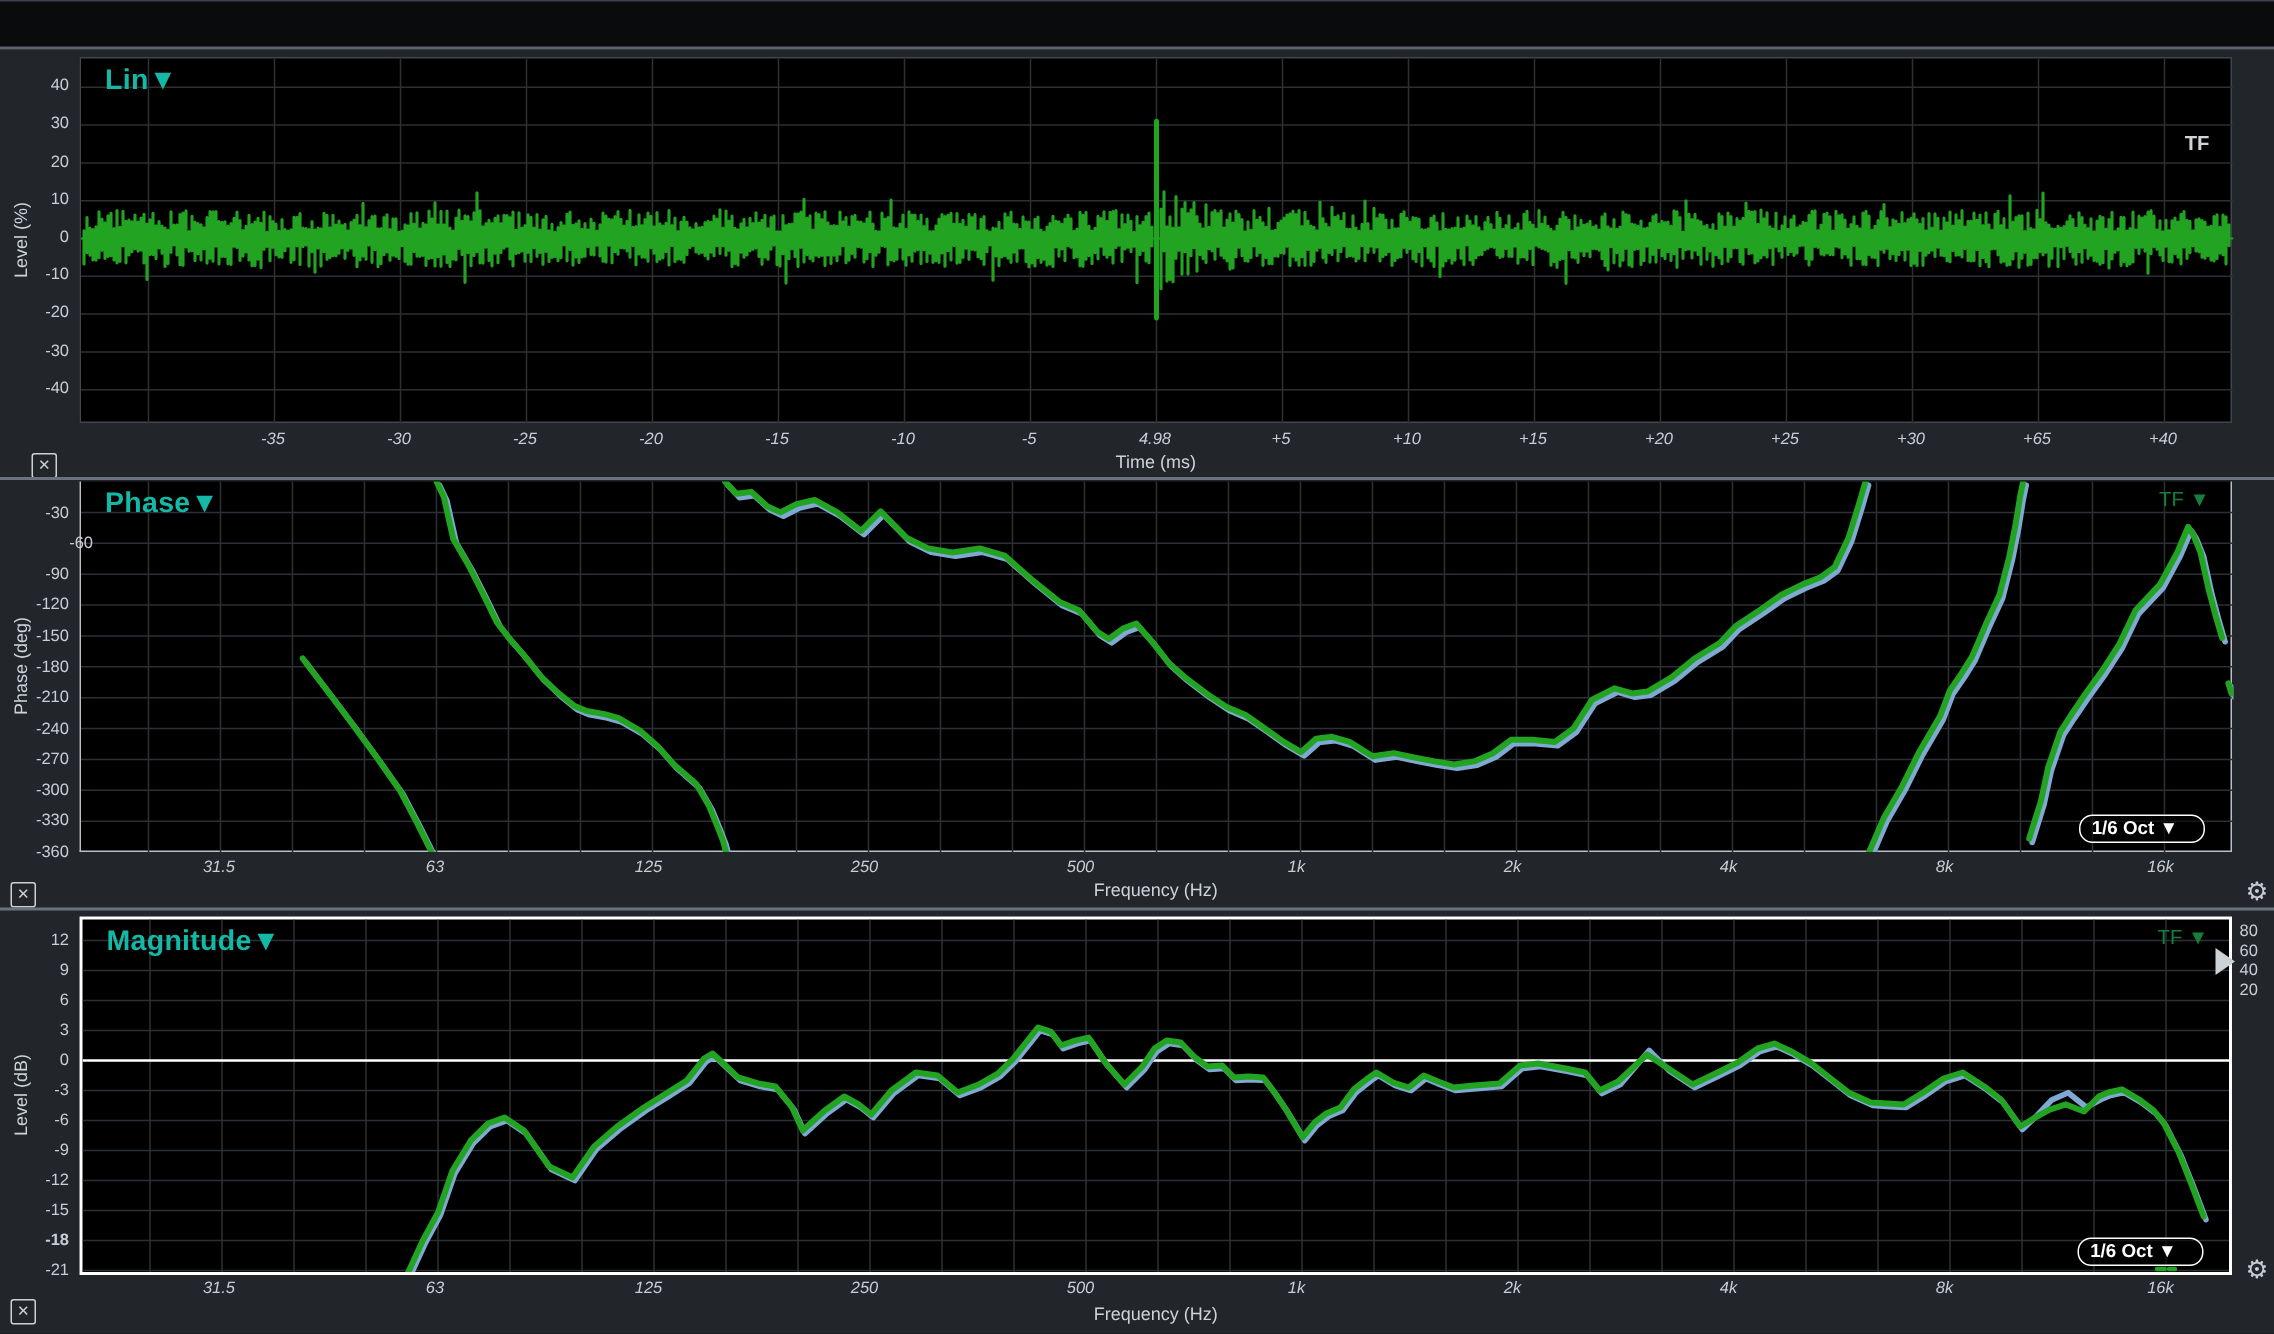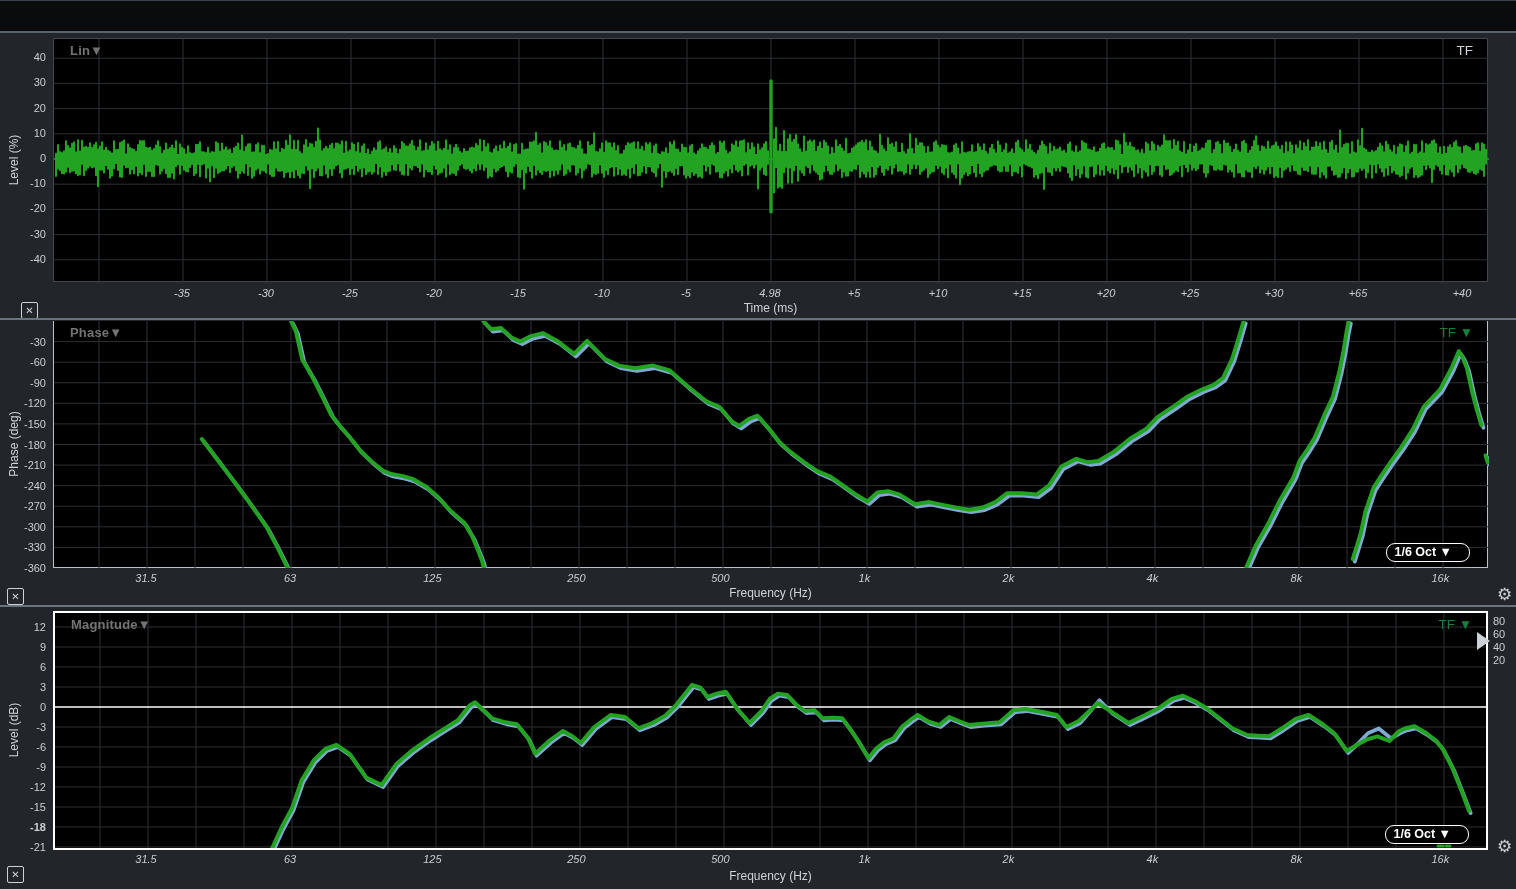--- a/index.html
+++ b/index.html
@@ -3,25 +3,25 @@
 <meta charset="utf-8">
 <style>
   html,body{margin:0;padding:0;background:#16191d;}
   #app{position:relative;width:1516px;height:889px;background:#22262b;overflow:hidden;
        font-family:"Liberation Sans",sans-serif;-webkit-font-smoothing:antialiased;}
   .toolbar{position:absolute;left:0;top:0;width:1516px;height:33px;background:#0a0b0d;
            border-top:1px solid #39414a;border-bottom:2px solid #59636d;box-sizing:border-box;}
   .separator{position:absolute;left:0;width:1516px;height:2px;background:#6a737d;}
   .plot{position:absolute;background:#000;box-sizing:border-box;}
   .plot svg{position:absolute;left:0;top:0;}
-  .panel-title{position:absolute;left:16px;top:4px;color:#737373;font-weight:bold;font-size:13px;
+  .panel-title{position:absolute;left:16px;top:4px;color:#14b8a6;font-weight:bold;font-size:19px;
                letter-spacing:.2px;z-index:5;cursor:pointer;}
   .corner-label{position:absolute;right:14px;top:4px;color:#15803d;font-weight:normal;font-size:13.5px;
                 z-index:5;cursor:pointer;}
-  .corner-label.plain{font-weight:normal;color:#cfd4d8;}
+  .corner-label.plain{font-weight:bold;color:#cfd4d8;margin-top:45px;}
   .smooth-btn{position:absolute;right:17px;color:#fff;font-weight:bold;font-size:12.5px;
               border:1.5px solid #fff;border-radius:9px;padding:1px 17px 2px 7px;background:rgba(0,0,0,.55);
               z-index:5;cursor:pointer;white-space:nowrap;}
   .tick{position:absolute;color:#c9ced4;font-size:11px;line-height:14px;white-space:nowrap;}
   .ytick{width:44px;text-align:right;}
   .xtick{transform:translateX(-50%);font-style:italic;}
   .axis-title{position:absolute;left:53px;width:1435px;text-align:center;color:#ced3d8;font-size:12px;}
   .ylabel-wrap{position:absolute;width:0;height:0;}
   .ylabel-wrap span{position:absolute;transform:translate(-50%,-50%) rotate(-90deg);
                     color:#ced3d8;font-size:12px;white-space:nowrap;display:block;}
@@ -98,21 +98,21 @@
         <div class="tick xtick" style="left: 602px; top: 286px;">-10</div>
         <div class="tick xtick" style="left: 686px; top: 286px;">-5</div>
         <div class="tick xtick" style="left: 770px; top: 286px;">4.98</div>
         <div class="tick xtick" style="left: 854px; top: 286px;">+5</div>
         <div class="tick xtick" style="left: 938px; top: 286px;">+10</div>
         <div class="tick xtick" style="left: 1022px; top: 286px;">+15</div>
         <div class="tick xtick" style="left: 1106px; top: 286px;">+20</div>
         <div class="tick xtick" style="left: 1190px; top: 286px;">+25</div>
         <div class="tick xtick" style="left: 1274px; top: 286px;">+30</div>
         <div class="tick xtick" style="left: 1358px; top: 286px;">+65</div>
-        <div class="tick xtick" style="left: 1442px; top: 286px; margin-left: 20px;">+40</div>
+        <div class="tick xtick" style="left: 1442px; top: 286px;">+40</div>
       </div>
     <div class="axis-title" style="top:301px;">Time (ms)</div>
     <div class="close-box" style="left:21px;top:302px;">
       <span>✕</span>
     </div>
   </div>
 
   <div class="separator" style="top:318px;"></div>
 
   <div>
@@ -173,21 +173,21 @@
         </svg>
       <div class="panel-title">Phase▼</div>
       <div class="corner-label">TF ▼</div>
       <div class="smooth-btn" style="bottom:5px;">1/6 Oct ▼</div>
     </div>
     <div class="ylabel-wrap" style="left:14px;top:444px;">
       <span>Phase (deg)</span>
     </div>
     <div id="phase-yticks">
         <div class="tick ytick" style="left: 2px; top: 334.583px;">-30</div>
-        <div class="tick ytick" style="left: 2px; top: 355.167px;">-60</div>
+        <div class="tick ytick" style="left: 18px; top: 355.167px;">-60</div>
         <div class="tick ytick" style="left: 2px; top: 375.75px;">-90</div>
         <div class="tick ytick" style="left: 2px; top: 396.333px;">-120</div>
         <div class="tick ytick" style="left: 2px; top: 416.917px;">-150</div>
         <div class="tick ytick" style="left: 2px; top: 437.5px;">-180</div>
         <div class="tick ytick" style="left: 2px; top: 458.083px;">-210</div>
         <div class="tick ytick" style="left: 2px; top: 478.667px;">-240</div>
         <div class="tick ytick" style="left: 2px; top: 499.25px;">-270</div>
         <div class="tick ytick" style="left: 2px; top: 519.833px;">-300</div>
         <div class="tick ytick" style="left: 2px; top: 540.417px;">-330</div>
         <div class="tick ytick" style="left: 2px; top: 561px;">-360</div>

